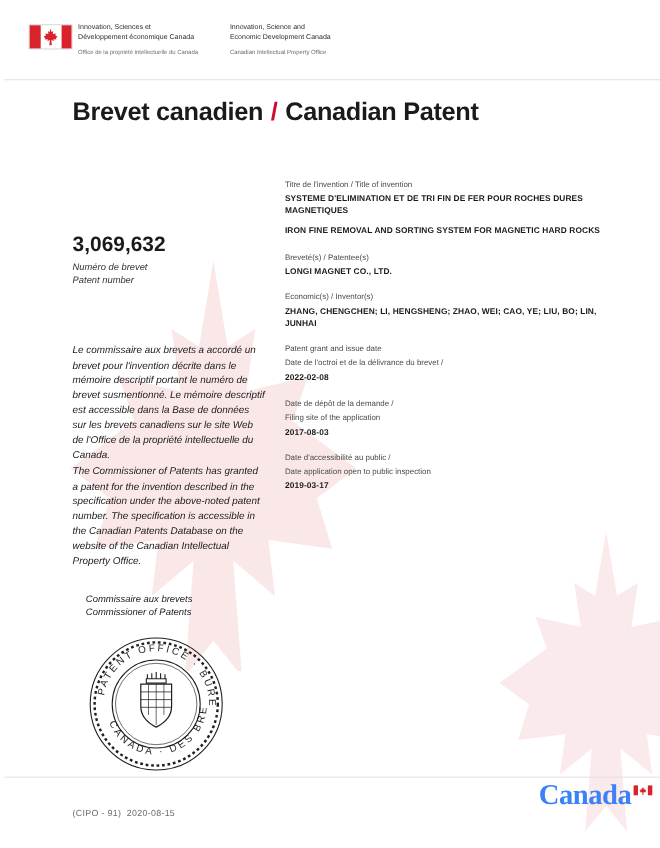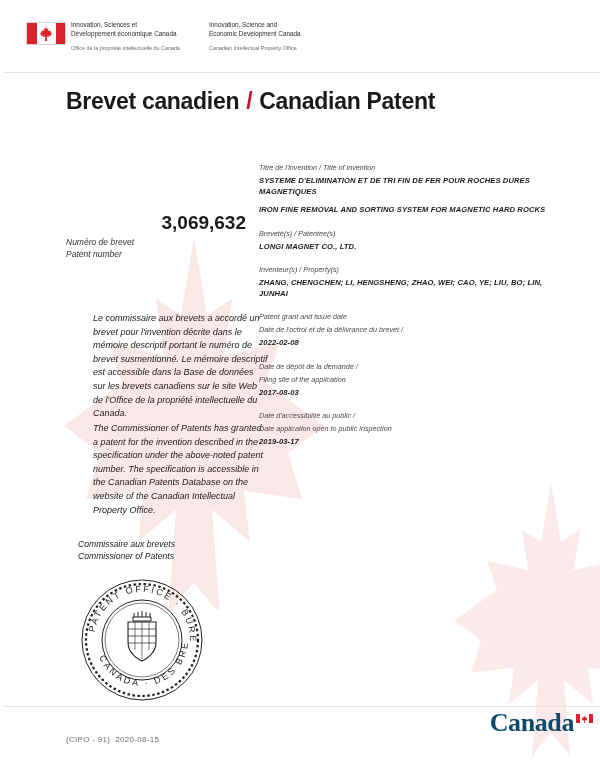--- a/index.html
+++ b/index.html
@@ -117,21 +117,21 @@
     font-weight: bold;
     padding: 0 7px;
   }
 
   
   .patent-number {
     position: absolute;
     left: 62px;
     top: 212px;
     width: 180px;
-    text-align: right;
+    text-align: left;
     font-size: 19px;
     font-weight: bold;
     color: #1a1a1a;
   }
   .patent-number-label {
     position: absolute;
     left: 62px;
     top: 236px;
     width: 180px;
     text-align: left;
@@ -142,21 +142,20 @@
   }
 
   .para-fr, .para-en {
     position: absolute;
     left: 62px;
     width: 175px;
     font-size: 9px;
     line-height: 13.6px;
     font-style: italic;
     color: #1a1a1a;
-    margin-left: 27px;
   }
   .para-fr { top: 312px; }
   .para-en { top: 422px; }
 
   .signature-block {
     position: absolute;
     left: 62px;
     top: 538px;
     width: 180px;
     font-size: 8.6px;
@@ -175,21 +174,21 @@
     height: 124px;
   }
 
   
   .fields {
     position: absolute;
     left: 255px;
     top: 163px;
     width: 290px;
   }
-  .field { margin-bottom: 13px; font-style: italic; }
+  .field { margin-bottom: 13px; }
   .field-label {
     font-size: 7.2px;
     color: #4a4a4a;
     line-height: 10px;
     margin-bottom: 3px;
   }
   .field-value {
     font-size: 7.6px;
     font-weight: bold;
     color: #1a1a1a;
@@ -220,21 +219,21 @@
     top: 710px;
     height: 26px;
     display: flex;
     align-items: flex-end;
   }
   .canada-word {
     font-family: "Liberation Serif", serif;
     font-size: 26px;
     font-weight: bold;
     letter-spacing: -0.4px;
-    color: #0c4a6e;
+    color: #3b82f6;
     line-height: 26px;
   }
   .canada-flag {
     position: relative;
     width: 17px;
     height: 9px;
     margin-left: 2px;
     margin-bottom: 13px;
     background: #ffffff;
   }
@@ -342,21 +341,21 @@
       <div class="field-value">SYSTEME D'ELIMINATION ET DE TRI FIN DE FER POUR ROCHES DURES MAGNETIQUES</div>
       <div class="field-value" style="margin-top:8px;">IRON FINE REMOVAL AND SORTING SYSTEM FOR MAGNETIC HARD ROCKS</div>
     </div>
 
     <div class="field">
       <div class="field-label">Breveté(s) / Patentee(s)</div>
       <div class="field-value">LONGI MAGNET CO., LTD.</div>
     </div>
 
     <div class="field">
-      <div class="field-label">Inventeur(s) / Property(s)</div>
+      <div class="field-label">Economic(s) / Inventor(s)</div>
       <div class="field-value">ZHANG, CHENGCHEN; LI, HENGSHENG; ZHAO, WEI; CAO, YE; LIU, BO; LIN, JUNHAI</div>
     </div>
 
     <div class="field">
       <div class="field-label">Patent grant and issue date</div>
       <div class="field-label">Date de l'octroi et de la délivrance du brevet /</div>
       <div class="field-value">2022-02-08</div>
     </div>
 
     <div class="field">

